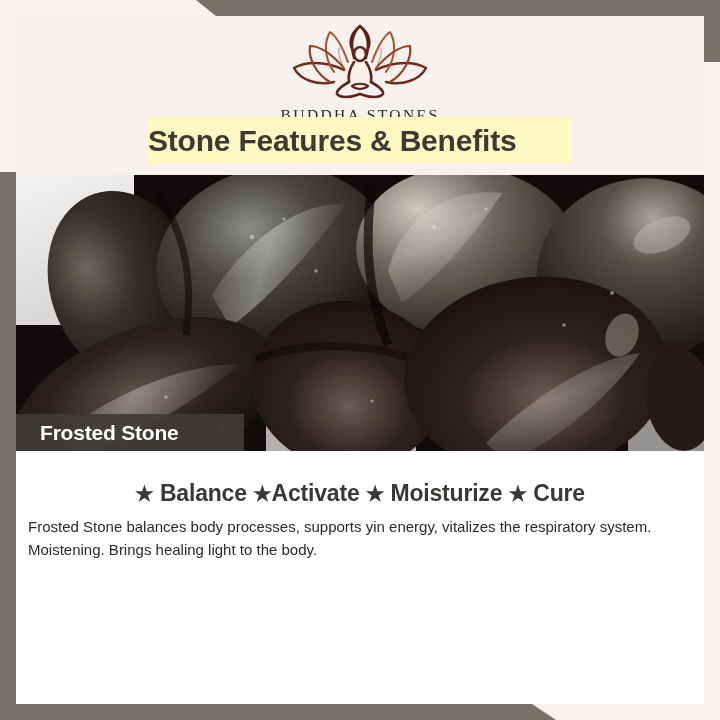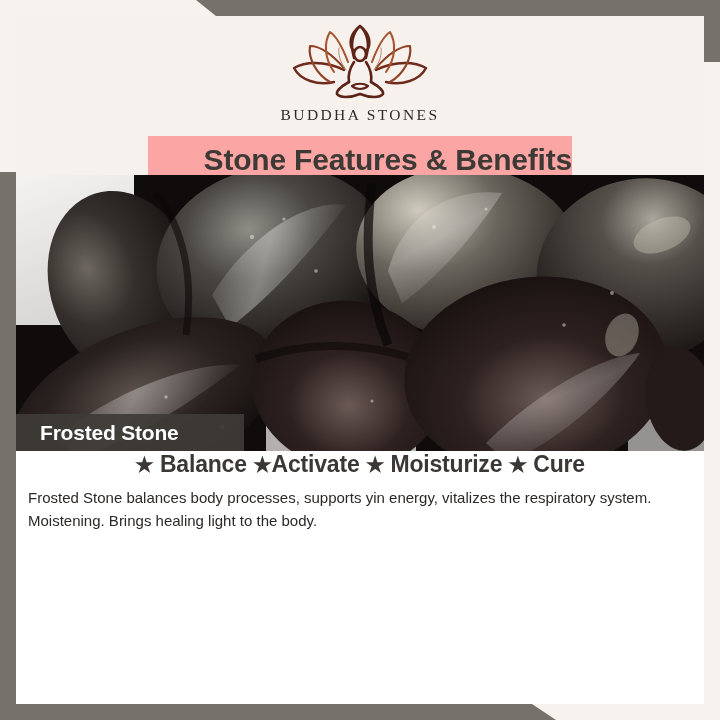--- a/index.html
+++ b/index.html
@@ -69,27 +69,27 @@
     font-size: 15.5px;
     letter-spacing: 2.4px;
     color: #2e2a27;
     font-weight: 400;
   }
 
   
   #title-box {
     position: absolute;
     left: 132px;
-    top: 120px;
+    top: 101px;
     width: 424px;
     height: 47px;
-    background: #fca5a5;
+    background: #fef9c3;
     display: flex;
     align-items: center;
-    justify-content: flex-end;
+    justify-content: flex-start;
   }
   #page-title {
     font-size: 30px;
     font-weight: bold;
     color: #3d3a36;
     letter-spacing: -0.2px;
     white-space: nowrap;
   }
 
   
@@ -126,20 +126,21 @@
   
   #body-zone {
     position: absolute;
     left: 0;
     top: 435px;
     width: 688px;
     height: 253px;
     background: #ffffff;
   }
   #benefits-row {
+    margin-top: 29px;
     text-align: center;
     font-size: 23px;
     font-weight: bold;
     color: #3a3734;
     letter-spacing: -0.2px;
     white-space: nowrap;
   }
   .benefit-item { display: inline; }
   .star { font-size: 21px; }
   #description {

